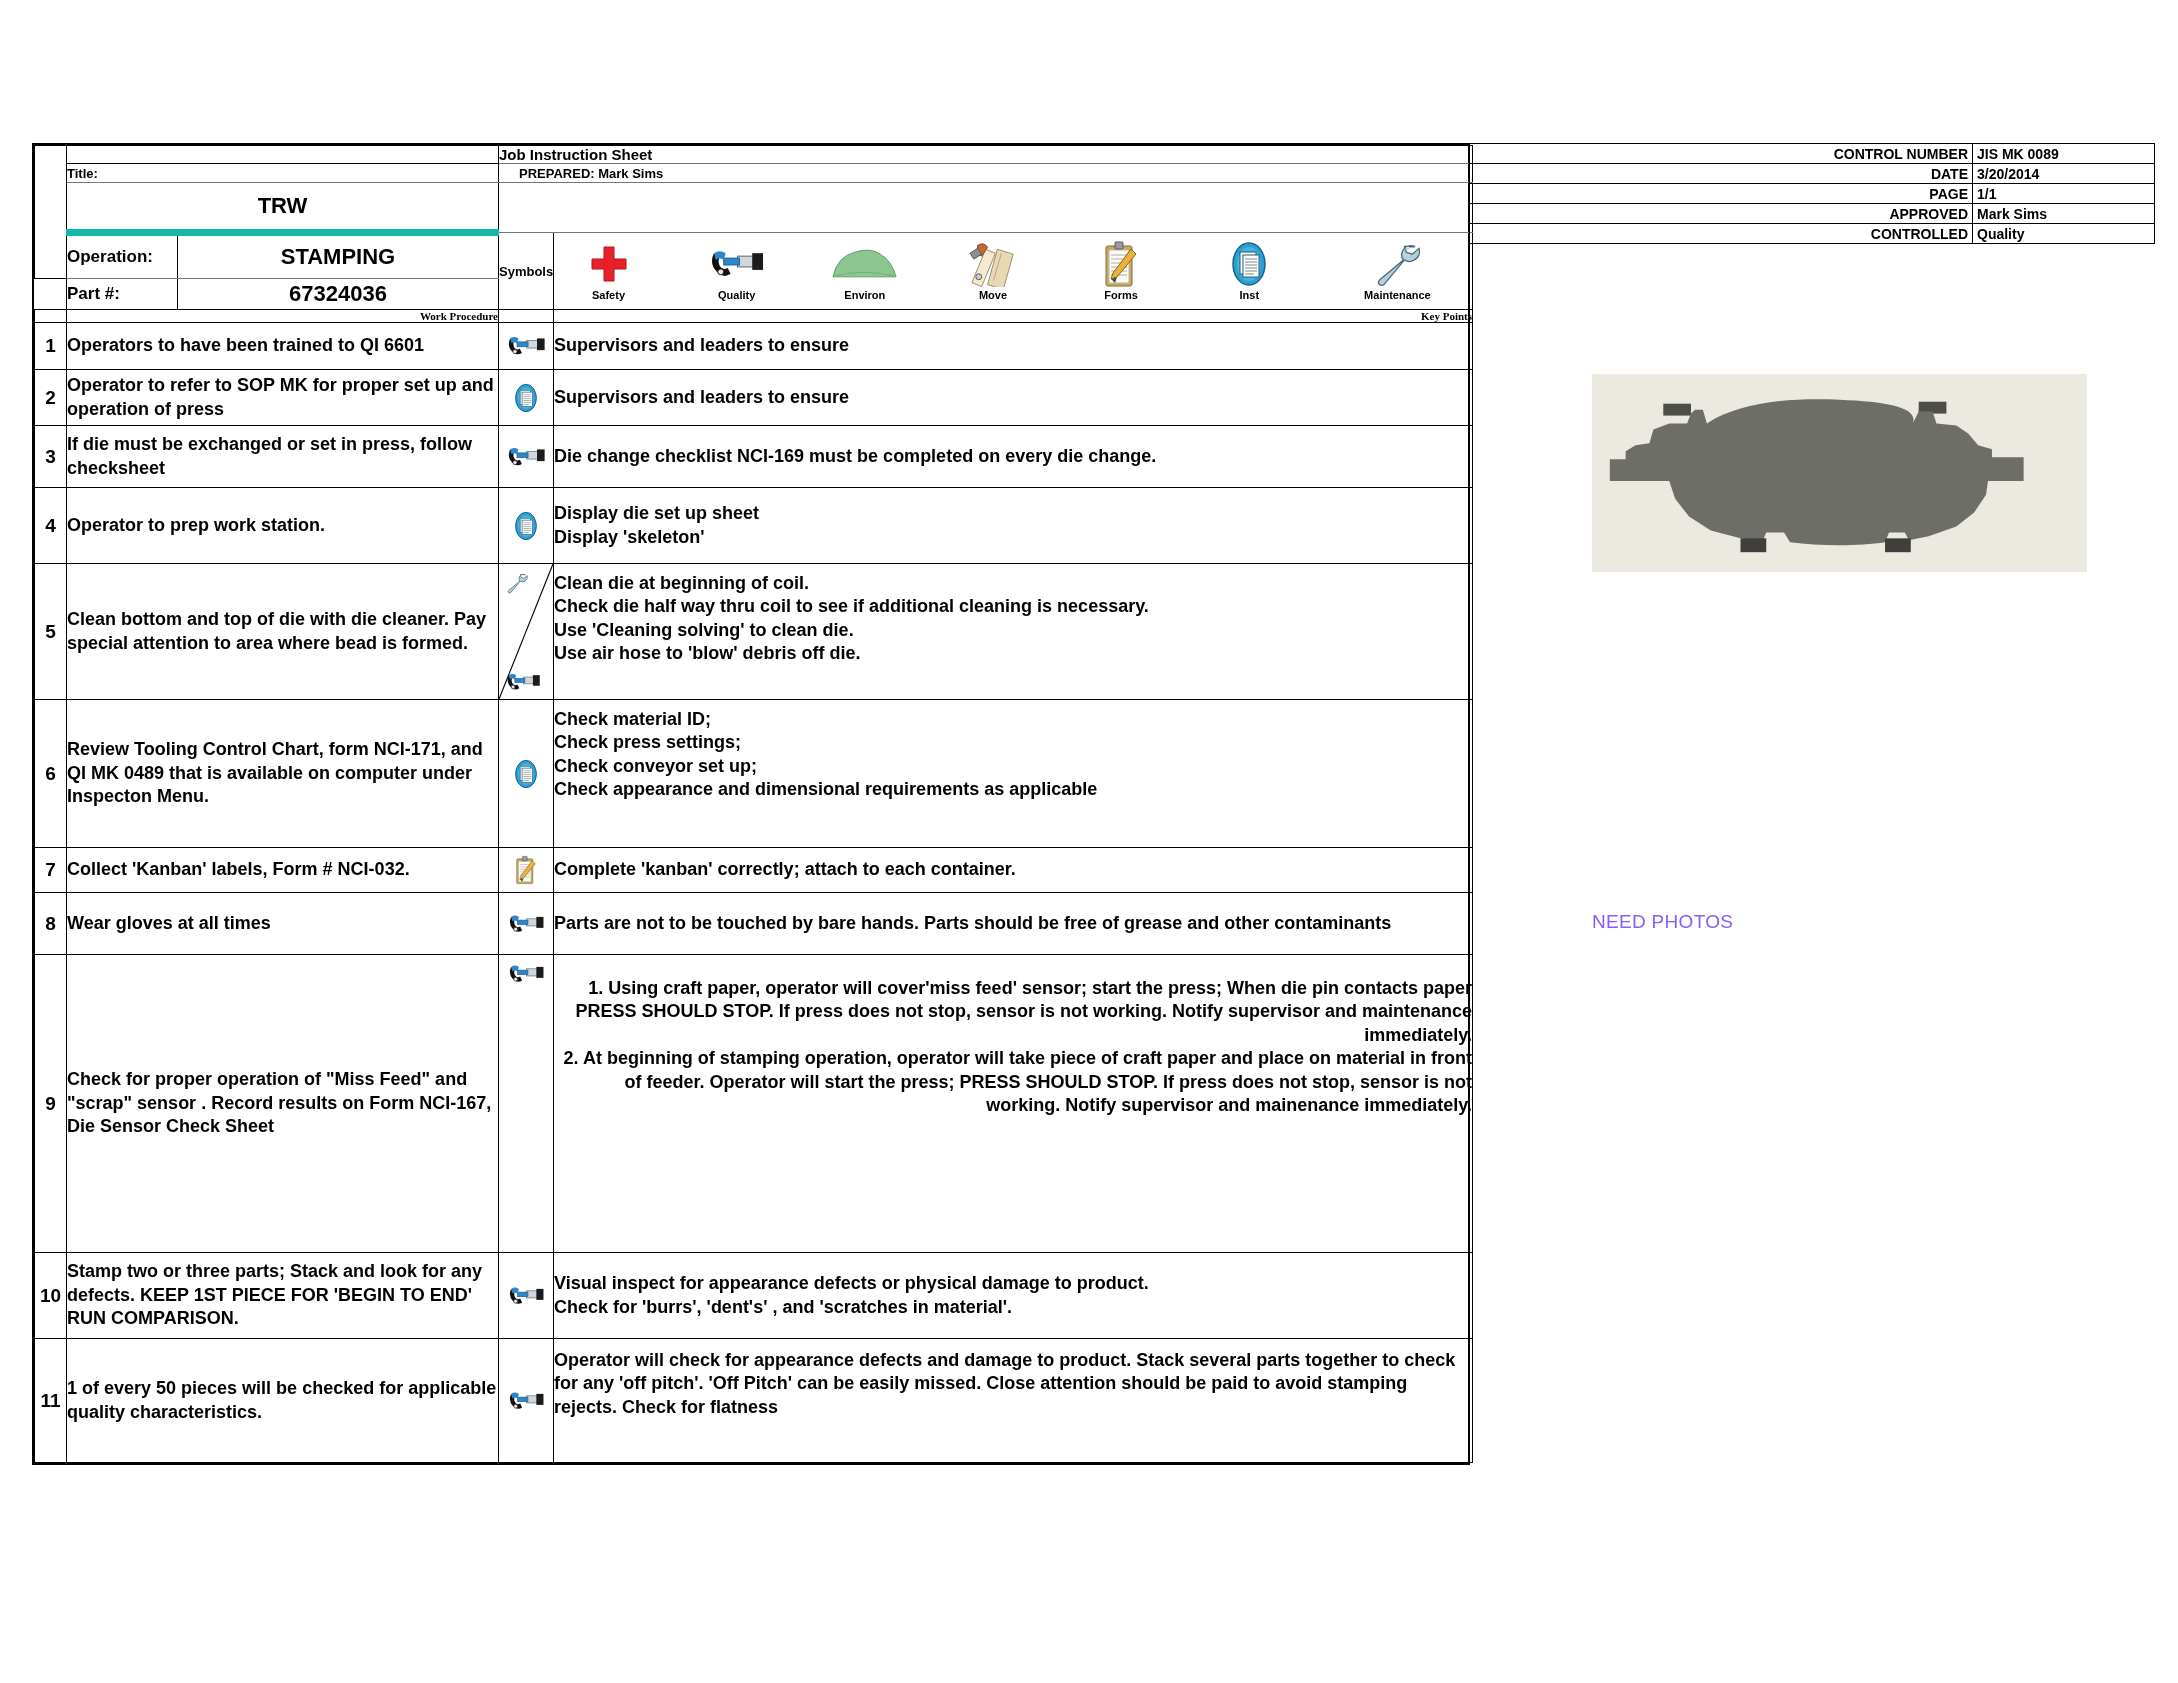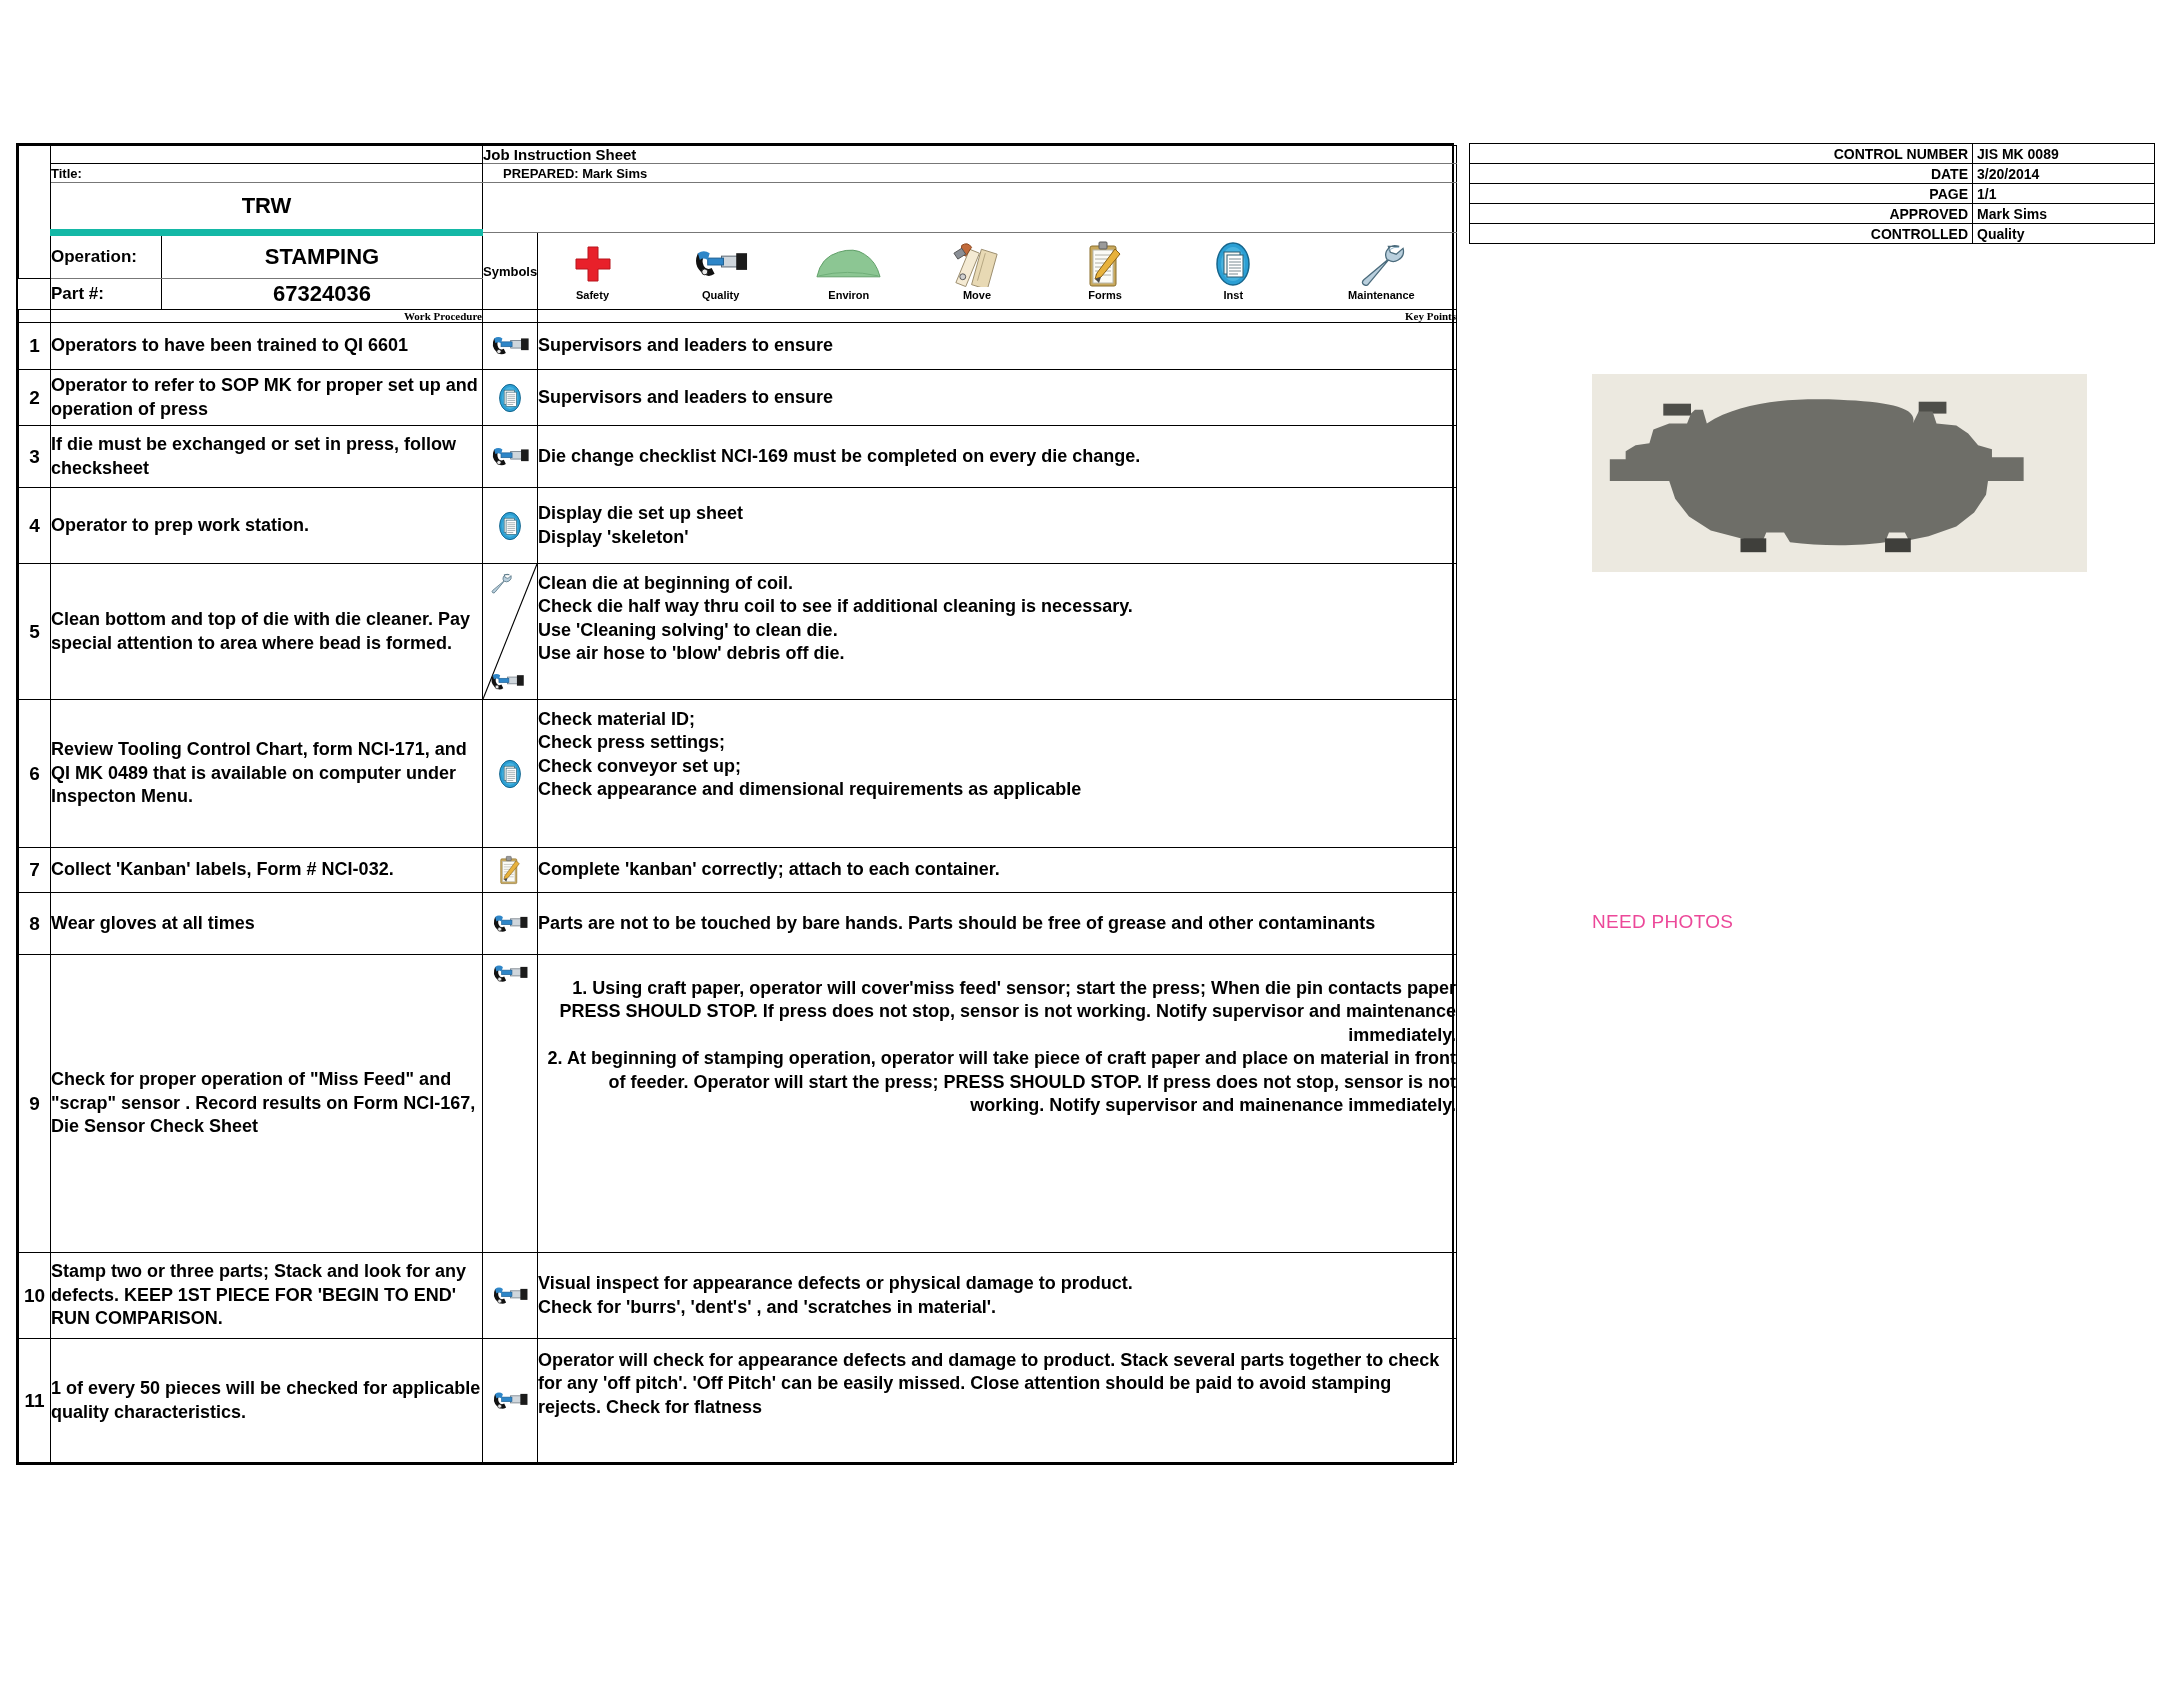--- a/index.html
+++ b/index.html
@@ -6,21 +6,21 @@
   body{
     width:2178px;height:1683px;
     font-family:"Liberation Sans", sans-serif;
     color:#000;
     -webkit-font-smoothing:none;
   }
   .page{position:relative;width:2178px;height:1683px;}
 
   
   #sheet{
-    position:absolute;left:16px;top:143px;width:1438px;
+    position:absolute;left:32px;top:143px;width:1438px;
     border:2px solid #000;border-top:2px solid #000;
     box-sizing:border-box;
   }
 
   table.grid{border-collapse:collapse;width:100%;table-layout:fixed;}
   table.grid td{border:1px solid #000;vertical-align:middle;padding:0;}
 
   
   .hdr-title-lbl{font-size:13px;font-weight:bold;padding:1px 4px;}
   .hdr-trw{font-size:22px;font-weight:bold;text-align:center;}
@@ -52,21 +52,21 @@
   .diag .topic{position:absolute;left:6px;top:8px;}
   .diag .botic{position:absolute;left:6px;bottom:6px;}
 
   
   #photo{
     position:absolute;left:1592px;top:374px;width:495px;height:198px;
     background:#ece9e0;
   }
   #needphotos{
     position:absolute;left:1592px;top:911px;
-    font-size:19px;color:#ec4899;letter-spacing:0.3px;
+    font-size:19px;color:#8b5cf6;letter-spacing:0.3px;
   }
   
   #rightinfo{
     position:absolute;left:1469px;top:143px;width:685px;
   }
   #rightinfo table{border-collapse:collapse;width:100%;table-layout:fixed;}
   #rightinfo td{border:1px solid #000;padding:0 4px;font-size:14px;font-weight:bold;height:19px;}
   #rightinfo td.lbl{text-align:right;}
   #rightinfo td.val{text-align:left;}
 </style>

